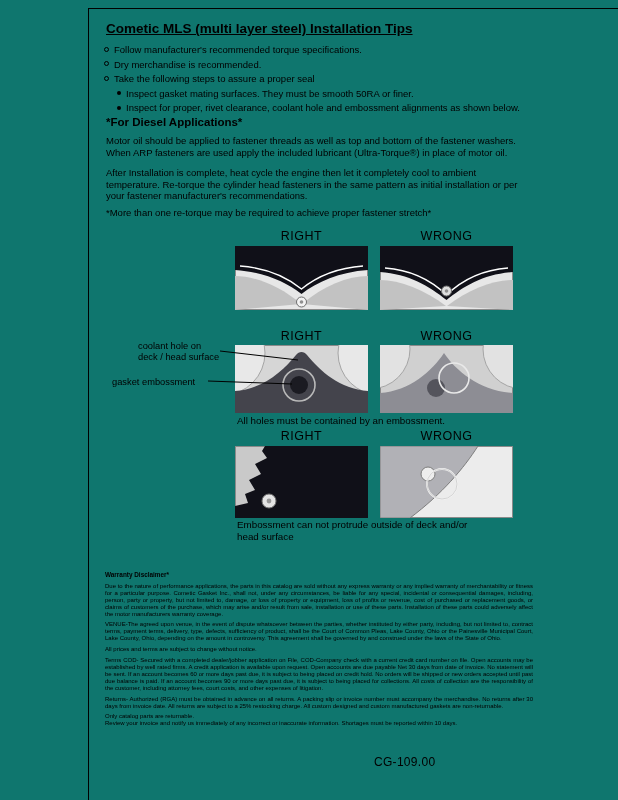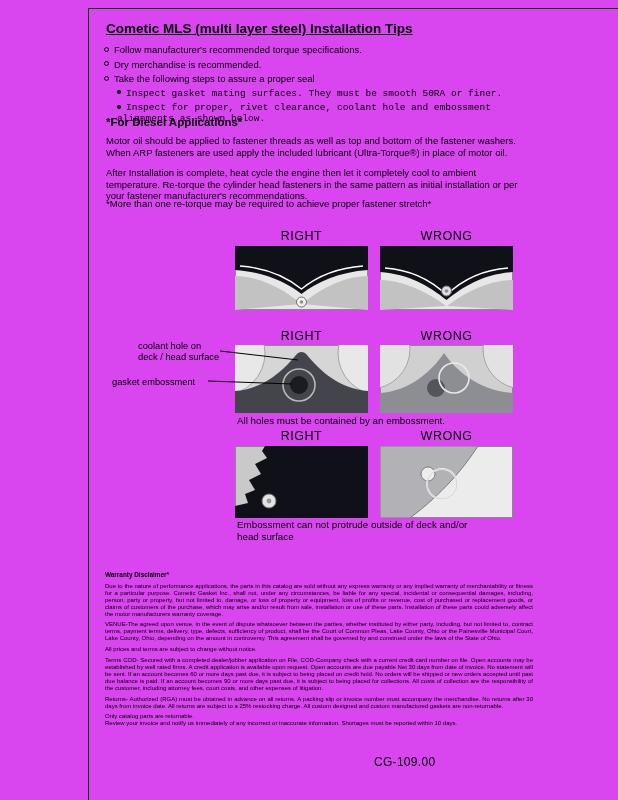--- a/index.html
+++ b/index.html
@@ -6,21 +6,21 @@
     margin: 0;
     padding: 0;
     background: #ffffff;
     font-family: "Liberation Sans", sans-serif;
     color: #000;
   }
   #page {
     position: relative;
     width: 618px;
     height: 800px;
-    background: #d946ef;
+    background: #0f766e;
     overflow: hidden;
   }
   .b-top {
     position: absolute;
     left: 88px; top: 8px; right: 0;
     height: 1px; background: #000;
   }
   .b-left {
     position: absolute;
     left: 88px; top: 8px; bottom: 0;
@@ -36,21 +36,21 @@
   }
   .tips {
     position: absolute;
     left: 104px; top: 44px;
     width: 440px;
     margin: 0; padding: 0;
     list-style: none;
     font-size: 9.5px;
   }
   .tips li { margin: 0 0 3.5px 0; line-height: 11px; }
-  .tips li.l2 { margin-left: 13px; font-family: Liberation Mono, monospace; }
+  .tips li.l2 { margin-left: 13px; }
   .ob {
     display: inline-block;
     width: 3px; height: 3px;
     border: 1px solid #000;
     border-radius: 50%;
     margin-right: 5px;
     vertical-align: 1.5px;
   }
   .fb {
     display: inline-block;
@@ -70,21 +70,21 @@
   .para {
     position: absolute;
     left: 106px;
     width: 414px;
     margin: 0;
     font-size: 9.5px;
     line-height: 11.5px;
   }
   .p1 { top: 135px; }
   .p2 { top: 167px; }
-  .note { top: 198px; }
+  .note { top: 207px; }
   .fig-head {
     position: absolute;
     width: 133px;
     text-align: center;
     font-size: 12.5px;
     letter-spacing: 0.5px;
   }
   .col-l { left: 235px; }
   .col-r { left: 380px; }
   .r1h { top: 229px; }

